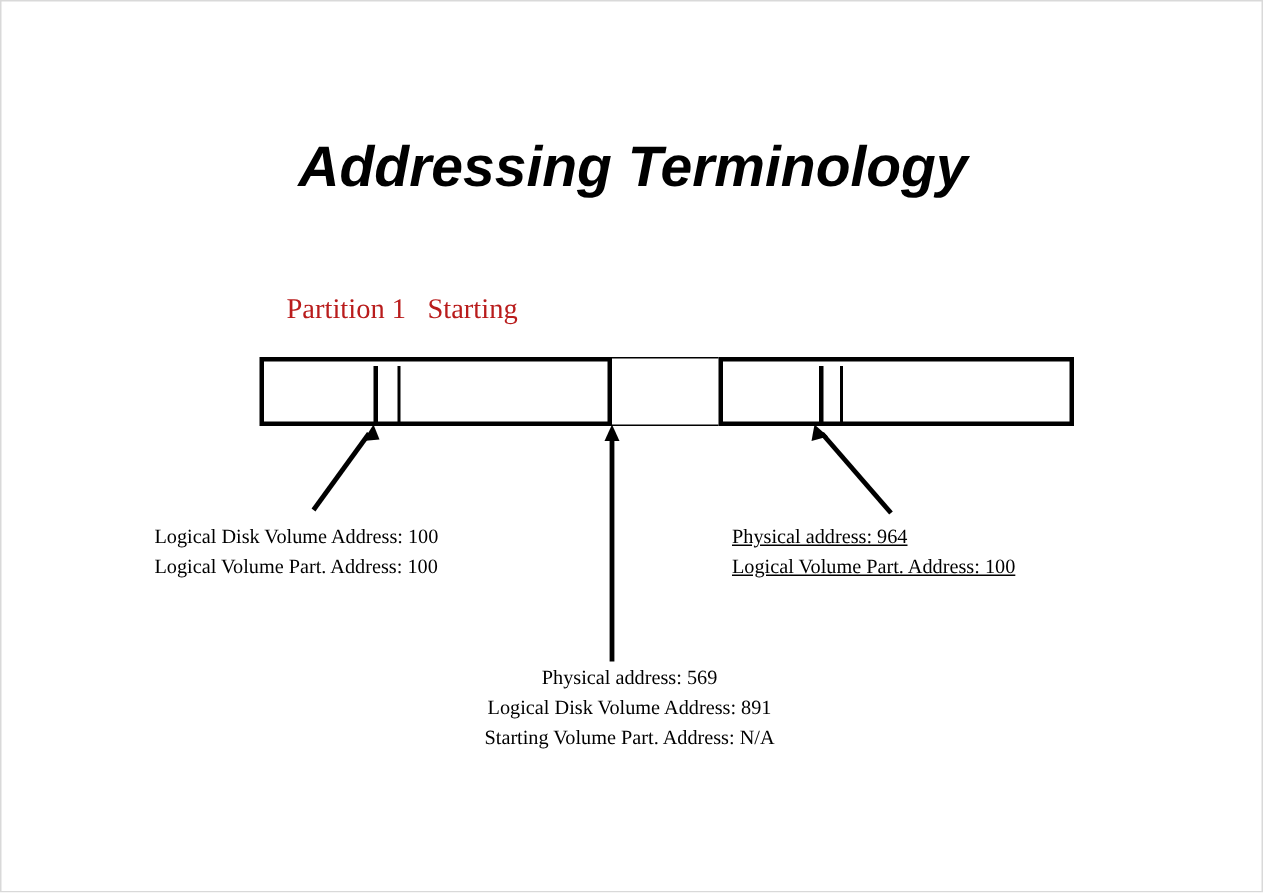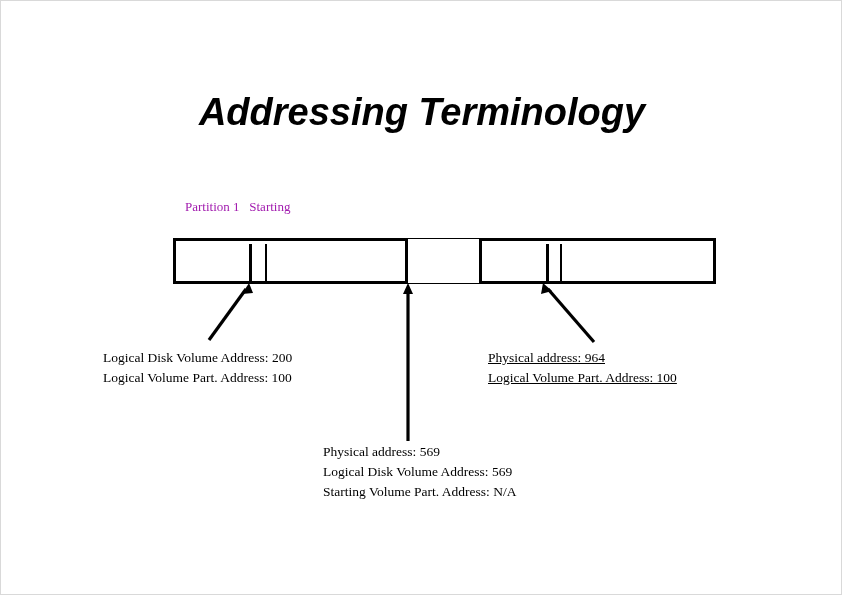--- a/index.html
+++ b/index.html
@@ -32,23 +32,23 @@
     line-height: 46px;
     color: #000000;
     letter-spacing: 0px;
     white-space: nowrap;
   }
 
   
   .partition-caption {
     position: absolute;
     font-family: "Liberation Serif", serif;
-    font-size: 13px;
+    font-size: 19px;
     line-height: 21px;
-    color: #a21caf;
+    color: #b91c1c;
     white-space: pre;
   }
   #caption-p1 { left: 171px; top: 174px; }
   #caption-p2 { left: 477px; top: 174px; }
 
   
   #disk-bar {
     position: absolute;
     left: 172px;
     top: 237px;
@@ -111,21 +111,21 @@
   .annotation {
     position: absolute;
     font-family: "Liberation Serif", serif;
     font-size: 13.5px;
     line-height: 20px;
     color: #000000;
     white-space: nowrap;
   }
   #annotation-left   { left: 102px; top: 347px; }
   #annotation-right  { left: 487px; top: 347px; text-decoration: underline; }
-  #annotation-center { left: 322px; top: 441px; }
+  #annotation-center { left: 322px; top: 441px; text-align: center; }
   .annotation-line { display: block; }
 </style>
 </head>
 <body>
 
 <div id="slide">
 
   <div class="slide-title">Addressing Terminology</div>
 
   <div class="partition-caption" id="caption-p1">
@@ -161,28 +161,28 @@
       <polygon points="407,282 402,293 412,293" fill="#000000"></polygon>
     </g>
 
     <g>
       <line x1="593" y1="341" x2="547" y2="288" stroke="#000000" stroke-width="3.2"></line>
       <polygon points="542,282 540,293 551,290" fill="#000000"></polygon>
     </g>
   </svg>
 
   <div class="annotation" id="annotation-left">
-    <span class="annotation-line">Logical Disk Volume Address: 200</span>
+    <span class="annotation-line">Logical Disk Volume Address: 100</span>
     <span class="annotation-line">Logical Volume Part. Address: 100</span>
   </div>
 
   <div class="annotation" id="annotation-right">
     <span class="annotation-line">Physical address: 964</span>
     <span class="annotation-line">Logical Volume Part. Address: 100</span>
   </div>
 
   <div class="annotation" id="annotation-center">
     <span class="annotation-line">Physical address: 569</span>
-    <span class="annotation-line">Logical Disk Volume Address: 569</span>
+    <span class="annotation-line">Logical Disk Volume Address: 891</span>
     <span class="annotation-line">Starting Volume Part. Address: N/A</span>
   </div>
 
 </div>
 
 </body></html>

